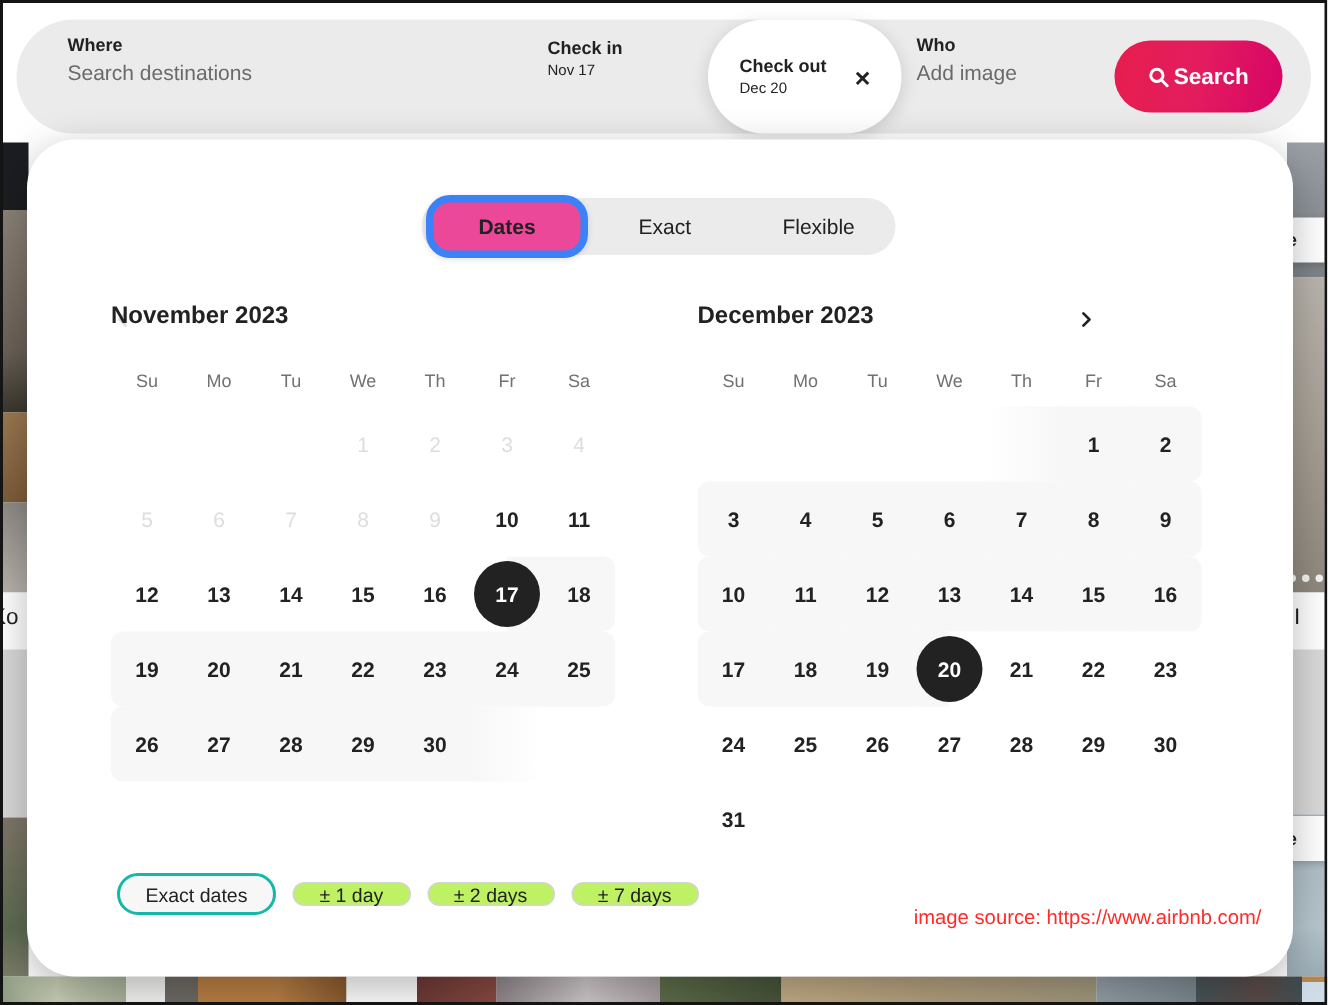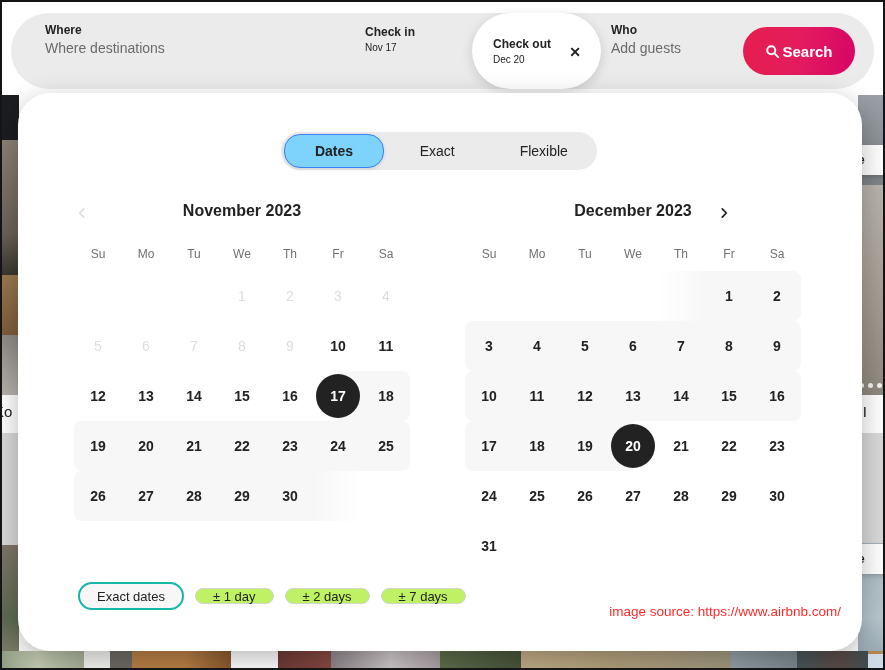--- a/index.html
+++ b/index.html
@@ -80,33 +80,33 @@
   .modal{
     position:absolute;left:18px;top:93px;width:844px;height:558px;background:#fff;
     border-radius:32px;box-shadow:0 8px 28px rgba(0,0,0,0.28);z-index:10;
   }
   .tabs{
     position:absolute;left:263px;top:39px;width:316px;height:38px;background:#ebebeb;
     border-radius:19px;display:flex;align-items:center;padding:0;
   }
   .tab{flex:1;text-align:center;font-size:14px;color:#222;cursor:pointer;line-height:32px;}
   .tab-selected{
-    flex:0 0 98px;margin-left:3px;background:#7dd3fc;border:1px solid #3b82f6;border-radius:16px;
+    flex:0 0 98px;margin-left:3px;background:#ec4899;border:5px solid #3b82f6;border-radius:16px;
     height:32px;font-weight:600;box-shadow:0 1px 4px rgba(0,0,0,0.12);
   }
   .nav-btn{
     position:absolute;top:106px;width:28px;height:28px;border:none;background:transparent;
     display:flex;align-items:center;justify-content:center;cursor:pointer;padding:0;
   }
   .nav-prev{left:50px;color:#dddddd;cursor:default;}
   .nav-next{left:692px;color:#222;}
 
   .calendar{position:absolute;top:106px;width:336px;}
   .cal-nov{left:56px;} .cal-dec{left:447px;}
-  .cal-title{height:24px;line-height:24px;text-align:center;font-size:16px;font-weight:600;color:#222;}
+  .cal-title{height:24px;line-height:24px;font-size:16px;font-weight:600;color:#222;}
   .weekdays{position:absolute;top:46px;left:0;display:grid;grid-template-columns:repeat(7,48px);}
   .wd{height:18px;line-height:18px;text-align:center;font-size:12px;color:#717171;}
   .grid{position:absolute;top:72px;left:0;display:grid;grid-template-columns:repeat(7,48px);grid-auto-rows:50px;}
   .cell{position:relative;display:flex;align-items:center;justify-content:center;}
   .dnum{font-size:14px;font-weight:600;color:#222;position:relative;z-index:1;}
   .s-disabled .dnum{color:#dddddd;font-weight:400;}
   .s-range{background:#f7f7f7;}
   .s-start{background:linear-gradient(to right,rgba(247,247,247,0) 50%,#f7f7f7 50%);}
   .s-end{background:linear-gradient(to right,#f7f7f7 50%,rgba(247,247,247,0) 50%);}
   .s-start::before,.s-end::before{
@@ -163,38 +163,38 @@
     <div class="bg-block b7"></div>
       <div class="bg-block b8"></div>
       <div class="bg-block b9"></div>
     <div class="bg-block b10"></div>
       <div class="bg-block b11"></div>
   </div>
 
   <div class="search-bar">
     <div class="sb-section sec-where">
       <div class="sb-label">Where</div>
-      <div class="sb-placeholder">Where destinations</div>
+      <div class="sb-placeholder">Search destinations</div>
     </div>
     <div class="sb-section sec-checkin">
       <div class="sb-label">Check in</div>
       <div class="sb-value">Nov 17</div>
     </div>
     <div class="checkout-pill">
       <div class="checkout-inner">
         <div class="sb-label">Check out</div>
         <div class="sb-value">Dec 20</div>
       </div>
       <button class="clear-btn">
         <span>✕</span>
       </button>
     </div>
     <div class="sb-section sec-who">
       <div class="sb-label">Who</div>
-      <div class="sb-placeholder">Add guests</div>
+      <div class="sb-placeholder">Add image</div>
     </div>
     <button class="search-btn">
       <span style="display:flex;">
         <svg width="15" height="15" viewBox="0 0 24 24" fill="none" stroke="#fff" stroke-width="3.2" stroke-linecap="round">
           <circle cx="10" cy="10" r="6.5"></circle>
             <line x1="15" y1="15" x2="21" y2="21"></line>
         </svg>
       </span>
       <span>Search</span>
     </button>

